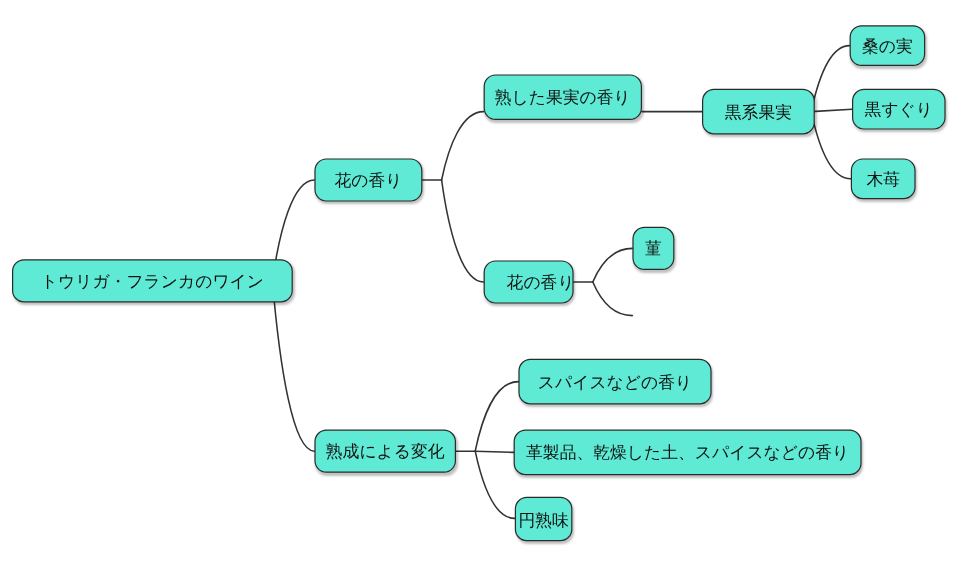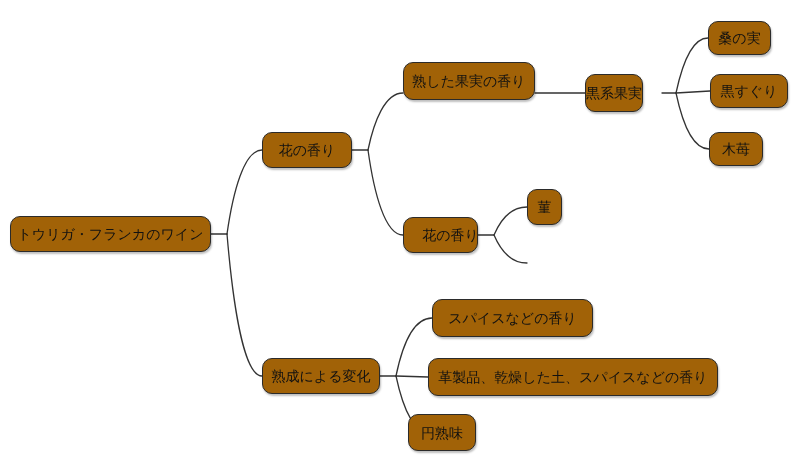--- a/index.html
+++ b/index.html
@@ -21,21 +21,21 @@
     top: 0;
     width: 796px;
     height: 471px;
   }
   .node {
     position: absolute;
     box-sizing: border-box;
     display: flex;
     align-items: center;
     justify-content: center;
-    background: #a16207;
+    background: #5eead4;
     border: 1.5px solid #2b2b2b;
     border-radius: 10px;
     box-shadow: 1px 2px 2px rgba(0,0,0,0.25);
     font-size: 14px;
     color: #111111;
     white-space: nowrap;
     line-height: 1;
     text-align: center;
   }
 </style>
@@ -66,40 +66,40 @@
       <path d="M 494 235 C 500 221, 510 207, 527 207"></path>
       <path d="M 494 235 C 500 249, 510 263, 527 263"></path>
 
       <path d="M 380 376 L 396 376"></path>
       <path d="M 396 376 C 402 347, 413 318, 432 318"></path>
       <path d="M 396 376 L 428 377"></path>
       <path d="M 396 376 C 402 404, 412 432, 429 432"></path>
     </g>
   </svg>
 
-  <div class="node" style="left:10px;  top:216px; width:201px; height:36px;">トウリガ・フランカのワイン</div>
+  <div class="node" style="left:10px;  top:216px; width:234px; height:36px;">トウリガ・フランカのワイン</div>
 
   <div class="node" style="left:262px; top:132px; width:90px;  height:36px;">花の香り</div>
 
   <div class="node" style="left:403px; top:62px;  width:132px; height:38px;">熟した果実の香り</div>
 
-  <div class="node" style="left:585px; top:74px;  width:58px;  height:38px;text-align:right;">黒系果実</div>
+  <div class="node" style="left:585px; top:74px;  width:94px;  height:38px;text-align:right;">黒系果実</div>
 
   <div class="node" style="left:708px; top:21px;  width:63px;  height:34px;">桑の実</div>
 
   <div class="node" style="left:709px; top:132px; width:54px;  height:34px;">木苺</div>
 
   <div class="node" style="left:710px; top:74px;  width:78px;  height:34px;">黒すぐり</div>
 
   <div class="node" style="left:403px; top:217px; width:75px;  height:36px;padding-left:20px;">花の香り</div>
 
   <div class="node" style="left:527px; top:189px; width:35px;  height:36px;">菫</div>
 
 
   <div class="node" style="left:262px; top:358px; width:118px; height:36px;">熟成による変化</div>
 
   <div class="node" style="left:432px; top:299px; width:161px; height:38px;">スパイスなどの香り</div>
 
   <div class="node" style="left:428px; top:358px; width:290px; height:38px;">革製品、乾燥した土、スパイスなどの香り</div>
 
-  <div class="node" style="left:408px; top:414px; width:68px;  height:37px;">円熟味</div>
+  <div class="node" style="left:429px; top:414px; width:48px;  height:37px;">円熟味</div>
 
 </div>
 
 </body></html>

